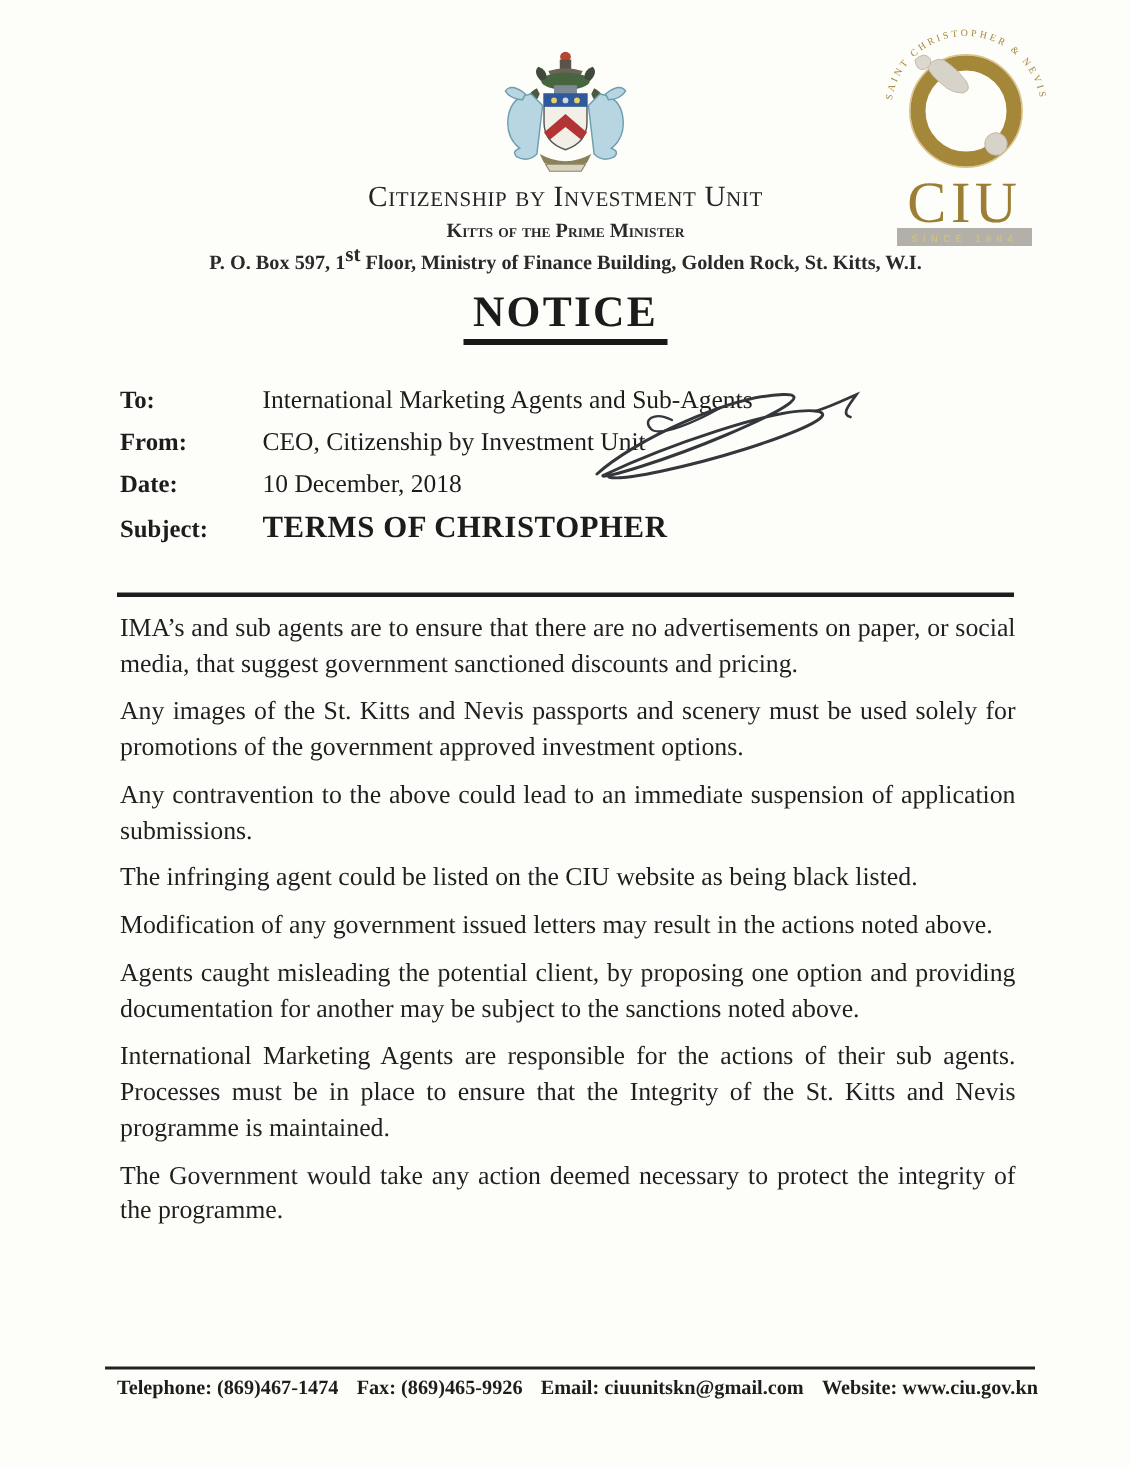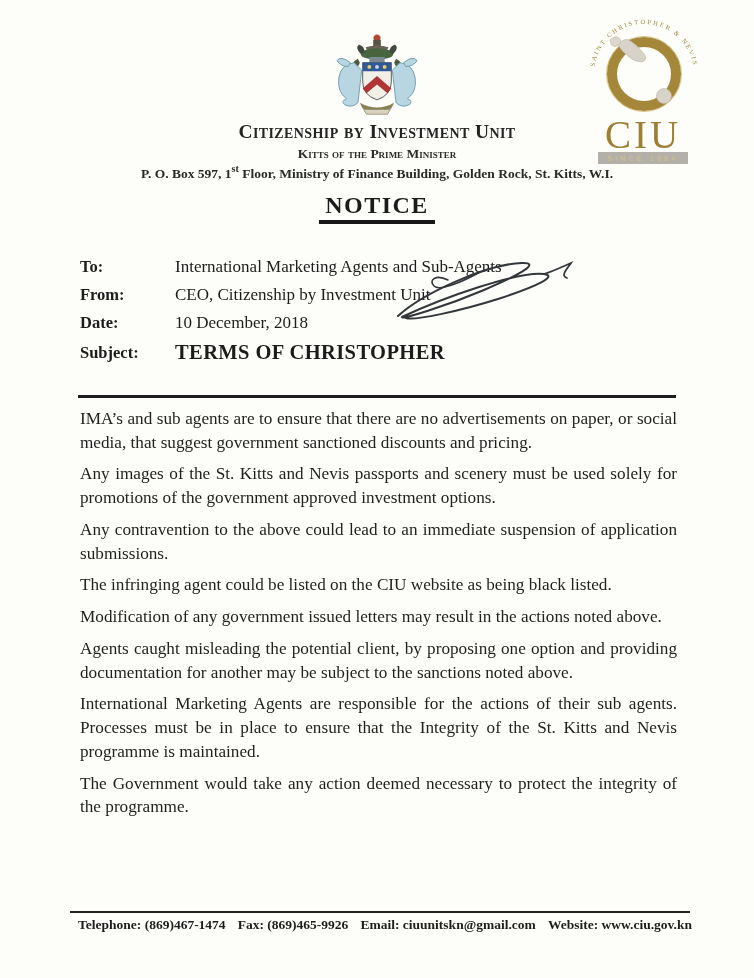--- a/index.html
+++ b/index.html
@@ -13,48 +13,48 @@
     overflow: hidden;
     margin: 0 auto;
   }
 
   
   .letterhead { position: absolute; top: 0; left: 0; right: 0; text-align: center; }
   .coat-of-arms { display: block; margin: 34px auto 0; width: 96px; height: 84px; }
   .org-name {
     margin-top: 3px;
     font-variant: small-caps;
-    font-weight: bold;
+    font-weight: normal;
     font-size: 19.5px;
     letter-spacing: .4px;
     color: #242424;
   }
   .office-line {
     margin-top: 3px;
     font-variant: small-caps;
     font-weight: bold;
     font-size: 13.5px;
     color: #2a2a2a;
   }
   .address-line {
     margin-top: 1px;
     font-weight: bold;
     font-size: 13.5px;
     color: #2a2a2a;
   }
-  .address-line sup { font-size: 10px; }
+  .address-line sup { font-size: 14px; }
 
   
   .ciu-logo { position: absolute; left: 580px; top: 16px; width: 160px; height: 152px; }
 
   
   .notice-wrap { position: absolute; top: 192px; left: 0; right: 0; text-align: center; }
   .notice-title {
     display: inline-block;
-    font-size: 24px;
+    font-size: 29px;
     font-weight: bold;
     letter-spacing: 1.5px;
     color: #1b1b1b;
     border-bottom: 4px solid #181818;
     padding: 0 6px 1px 6px;
   }
 
   
   .meta { position: absolute; left: 80px; top: 257px; width: 600px; }
   .meta-row { display: flex; align-items: center; margin-bottom: 8px; min-height: 20px; }

